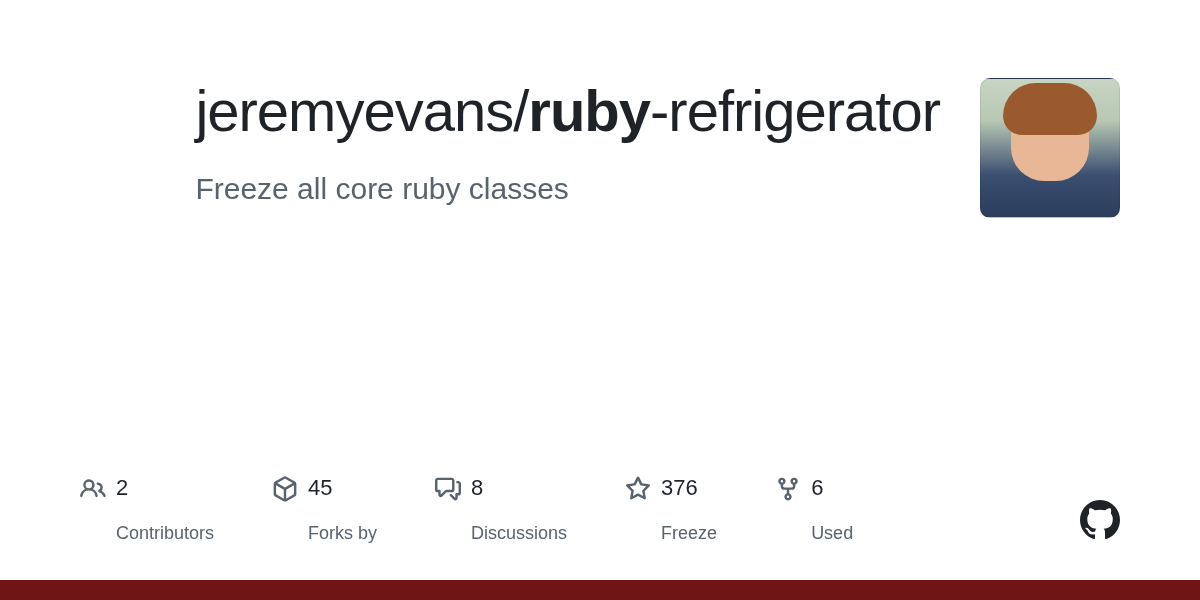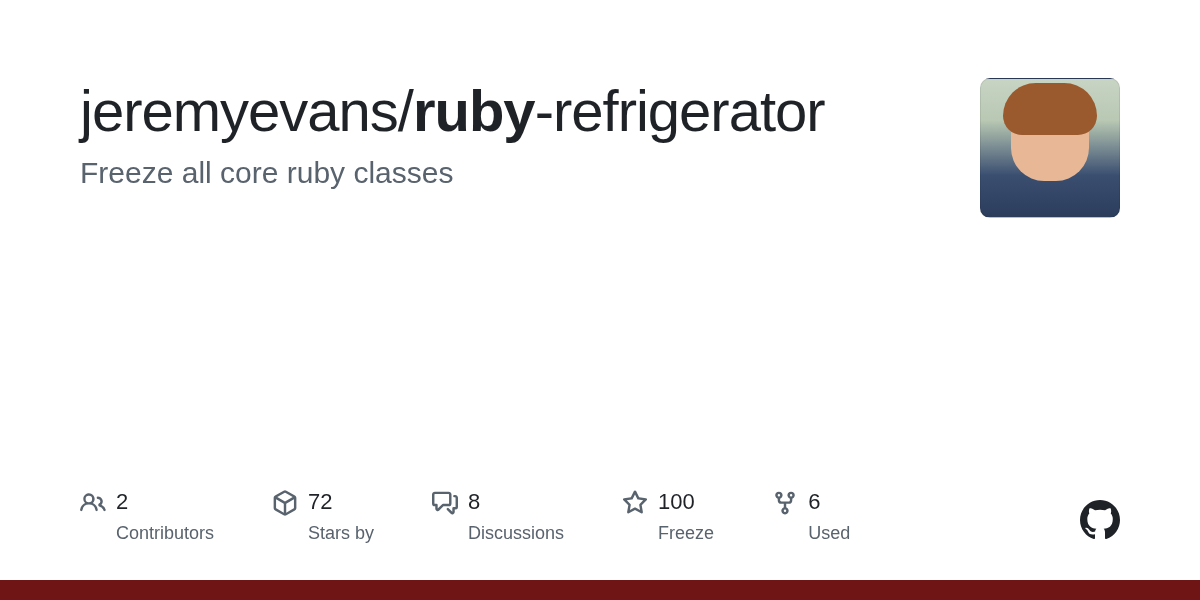--- a/index.html
+++ b/index.html
@@ -14,20 +14,21 @@
     background: #ffffff;
     color: #1f2328;
     position: relative;
     overflow: hidden;
   }
   .container {
     padding: 78px 80px 0 80px;
     height: 100%;
     display: flex;
     flex-direction: column;
+    align-items: flex-end;
   }
   .header-row {
     display: flex;
     justify-content: space-between;
     align-items: flex-start;
     gap: 40px;
   }
   .title-block {
     flex: 1;
     min-width: 0;
@@ -43,21 +44,21 @@
   .repo-title .owner {
     font-weight: 400;
   }
   .repo-title .slash {
     font-weight: 400;
   }
   .repo-title .bold {
     font-weight: 700;
   }
   .description {
-    margin-top: 8px;
+    margin-top: 24px;
     font-size: 30px;
     line-height: 1.3;
     color: #59636e;
     font-weight: 400;
   }
   .avatar {
     width: 140px;
     height: 140px;
     border-radius: 10px;
     flex-shrink: 0;
@@ -120,21 +121,21 @@
     line-height: 1.25;
   }
   .stat-count {
     font-size: 22px;
     color: #1f2328;
     font-weight: 400;
   }
   .stat-label {
     font-size: 18px;
     color: #59636e;
-    margin-top: 6px;
+    margin-top: 20px;
   }
   .github-mark {
     position: absolute;
     right: 80px;
     bottom: 56px;
   }
   .github-mark svg {
     width: 40px;
     height: 40px;
     fill: #1f2328;
@@ -177,22 +178,22 @@
     </span>
   </div>
 
   <div class="stat">
     <span class="stat-icon">
       <svg viewBox="0 0 16 16">
           <path d="m8.878.392 5.25 3.045c.54.314.872.89.872 1.514v6.098a1.75 1.75 0 0 1-.872 1.514l-5.25 3.045a1.75 1.75 0 0 1-1.756 0l-5.25-3.045A1.75 1.75 0 0 1 1 11.049V4.951c0-.624.332-1.201.872-1.514L7.122.392a1.75 1.75 0 0 1 1.756 0ZM7.875 1.69l-4.63 2.685L8 7.133l4.755-2.758-4.63-2.685a.248.248 0 0 0-.25 0ZM2.5 5.677v5.372c0 .09.047.171.125.216l4.625 2.683V8.432Zm6.25 8.271 4.625-2.683a.25.25 0 0 0 .125-.216V5.677L8.75 8.432Z"></path>
         </svg>
     </span>
     <span class="stat-text">
-      <span class="stat-count">72</span>
-      <span class="stat-label">Stars by</span>
+      <span class="stat-count">45</span>
+      <span class="stat-label">Forks by</span>
     </span>
   </div>
 
   <div class="stat">
     <span class="stat-icon">
       <svg viewBox="0 0 16 16">
           <path d="M1.75 1h8.5c.966 0 1.75.784 1.75 1.75v5.5A1.75 1.75 0 0 1 10.25 10H7.061l-2.574 2.573A1.458 1.458 0 0 1 2 11.543V10h-.25A1.75 1.75 0 0 1 0 8.25v-5.5C0 1.784.784 1 1.75 1ZM1.5 2.75v5.5c0 .138.112.25.25.25h1a.75.75 0 0 1 .75.75v2.19l2.72-2.72a.749.749 0 0 1 .53-.22h3.5a.25.25 0 0 0 .25-.25v-5.5a.25.25 0 0 0-.25-.25h-8.5a.25.25 0 0 0-.25.25Zm13 2a.25.25 0 0 0-.25-.25h-.5a.75.75 0 0 1 0-1.5h.5c.966 0 1.75.784 1.75 1.75v5.5A1.75 1.75 0 0 1 14.25 12H14v1.543a1.458 1.458 0 0 1-2.487 1.03L9.22 12.28a.749.749 0 0 1 .326-1.275.749.749 0 0 1 .734.215l2.22 2.22v-2.19a.75.75 0 0 1 .75-.75h1a.25.25 0 0 0 .25-.25Z"></path>
         </svg>
     </span>
     <span class="stat-text">
@@ -201,21 +202,21 @@
     </span>
   </div>
 
   <div class="stat">
     <span class="stat-icon">
       <svg viewBox="0 0 16 16">
           <path d="M8 .25a.75.75 0 0 1 .673.418l1.882 3.815 4.21.612a.75.75 0 0 1 .416 1.279l-3.046 2.97.719 4.192a.751.751 0 0 1-1.088.791L8 12.347l-3.766 1.98a.75.75 0 0 1-1.088-.79l.72-4.194L.818 6.374a.75.75 0 0 1 .416-1.28l4.21-.611L7.327.668A.75.75 0 0 1 8 .25Zm0 2.445L6.615 5.5a.75.75 0 0 1-.564.41l-3.097.45 2.24 2.184a.75.75 0 0 1 .216.664l-.528 3.084 2.769-1.456a.75.75 0 0 1 .698 0l2.77 1.456-.53-3.084a.75.75 0 0 1 .216-.664l2.24-2.183-3.096-.45a.75.75 0 0 1-.564-.41L8 2.694Z"></path>
         </svg>
     </span>
     <span class="stat-text">
-      <span class="stat-count">100</span>
+      <span class="stat-count">376</span>
       <span class="stat-label">Freeze</span>
     </span>
   </div>
 
   <div class="stat">
     <span class="stat-icon">
       <svg viewBox="0 0 16 16">
           <path d="M5 5.372v.878c0 .414.336.75.75.75h4.5a.75.75 0 0 0 .75-.75v-.878a2.25 2.25 0 1 1 1.5 0v.878a2.25 2.25 0 0 1-2.25 2.25h-1.5v2.128a2.251 2.251 0 1 1-1.5 0V8.5h-1.5A2.25 2.25 0 0 1 3.5 6.25v-.878a2.25 2.25 0 1 1 1.5 0ZM5 3.25a.75.75 0 1 0-1.5 0 .75.75 0 0 0 1.5 0Zm6.75.75a.75.75 0 1 0 0-1.5.75.75 0 0 0 0 1.5Zm-3 8.75a.75.75 0 1 0-1.5 0 .75.75 0 0 0 1.5 0Z"></path>
         </svg>
     </span>

